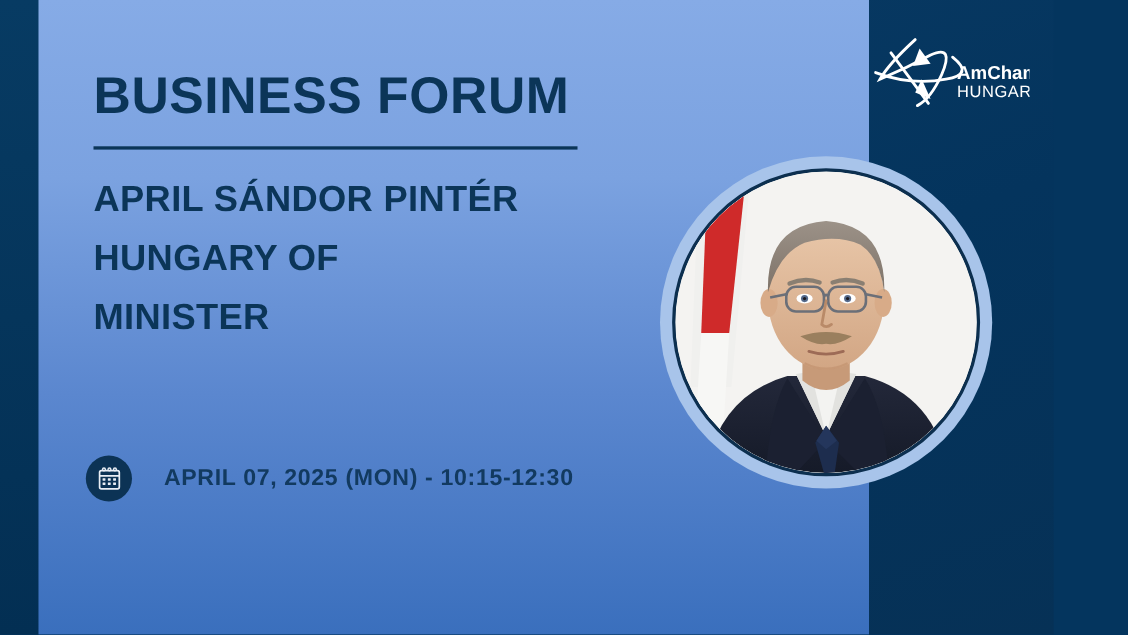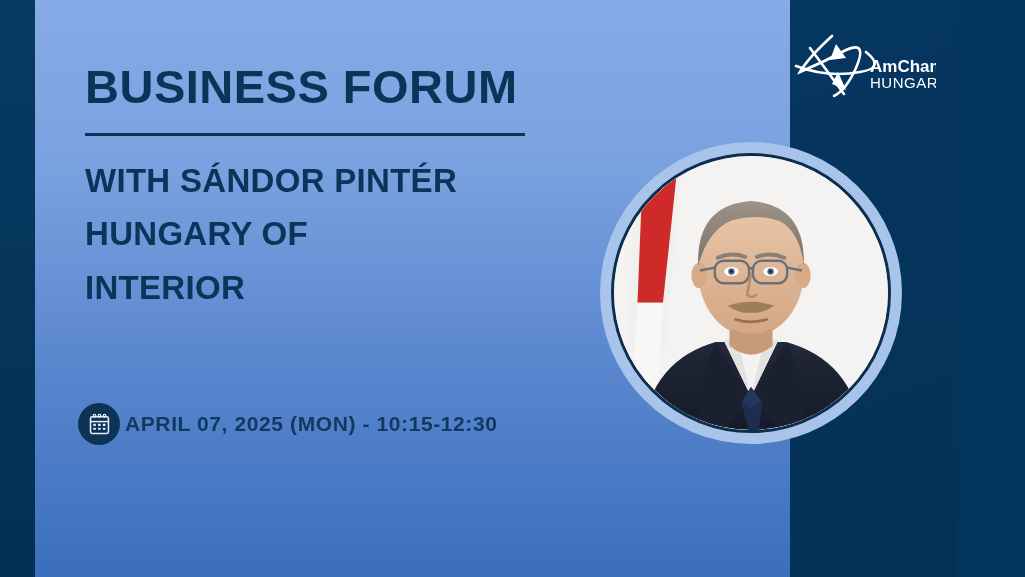--- a/index.html
+++ b/index.html
@@ -64,24 +64,24 @@
     line-height: 1.62;
     letter-spacing: 0.3px;
     margin: 0;
   }
   .subtitle .line { display: block; white-space: nowrap; }
 
   
   .date-row {
     position: absolute;
     left: 78px;
-    top: 403px;
+    top: 414px;
     display: flex;
     align-items: center;
-    gap: 5px;
+    gap: 29px;
   }
   .cal-badge {
     width: 42px; height: 42px;
     border-radius: 50%;
     background: #0c3355;
     display: flex;
     align-items: center;
     justify-content: center;
     flex: none;
   }
@@ -133,23 +133,23 @@
 <div class="banner">
 
   <div class="bg-dark-base"></div>
   <div class="bg-left-stripe"></div>
   <div class="bg-light-panel"></div>
 
   <div class="content">
     <h1 class="title">BUSINESS FORUM</h1>
     <div class="rule"></div>
     <div class="subtitle">
-      <span class="line">WITH SÁNDOR PINTÉR</span>
+      <span class="line">APRIL SÁNDOR PINTÉR</span>
       <span class="line">HUNGARY OF</span>
-      <span class="line">INTERIOR</span>
+      <span class="line">MINISTER</span>
     </div>
   </div>
 
   <div class="date-row">
     <div class="cal-badge">
       <svg width="25" height="25" viewBox="0 0 24 24" aria-hidden="true">
         <rect x="3.4" y="4.6" width="17.2" height="16" rx="1.6" fill="none" stroke="#e9eef5" stroke-width="1.5"></rect>
         <line x1="3.4" y1="9.2" x2="20.6" y2="9.2" stroke="#e9eef5" stroke-width="1.4"></line>
         <circle cx="7.2" cy="3.6" r="1.25" fill="none" stroke="#e9eef5" stroke-width="1.2"></circle>
         <circle cx="12" cy="3.6" r="1.25" fill="none" stroke="#e9eef5" stroke-width="1.2"></circle>

